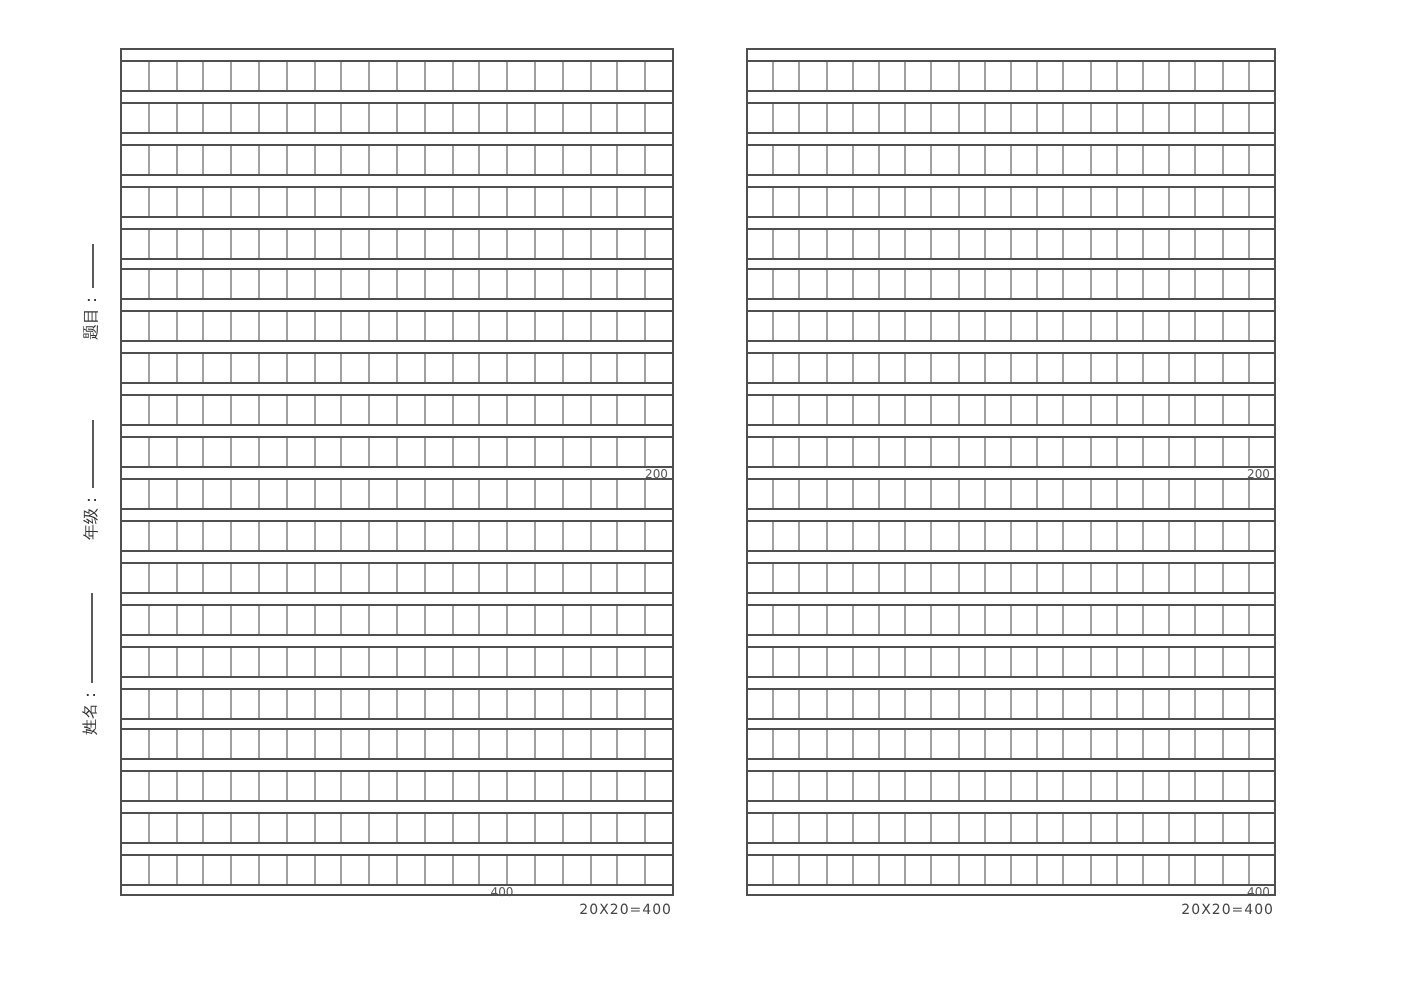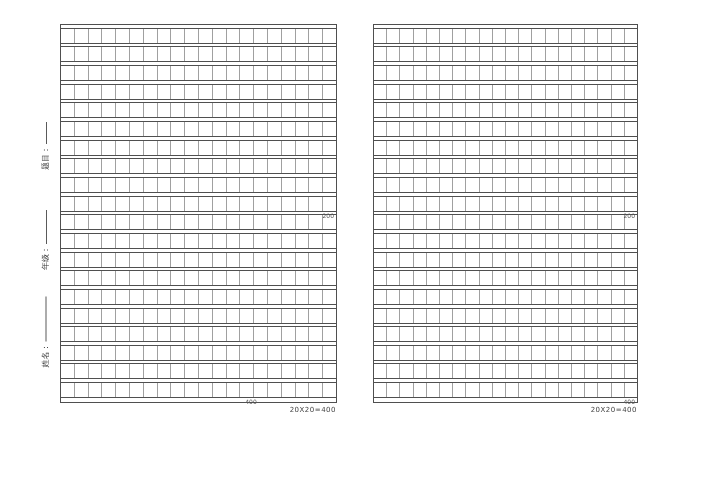--- a/index.html
+++ b/index.html
@@ -10,21 +10,21 @@
   }
   html,body{margin:0;padding:0;background:#ffffff;}
   body{
     width:707px;height:500px;overflow:hidden;
     font-family:"DejaVu Sans","Liberation Sans",sans-serif;
     position:relative;
   }
   .sheet{position:absolute;inset:0;background:var(--paper);}
   
   .page{
-    position:absolute;top:24px;height:379px;
+    position:absolute;top:24px;height:424px;
     background:var(--paper);
     border:1px solid var(--line-dark);
     box-sizing:border-box;
   }
   .page-left{left:60px;width:277px;}
   .page-right{left:373px;width:265px;}
   .grid{
     position:absolute;left:0;right:0;top:0;bottom:4px;
     display:flex;flex-direction:column;
   }

